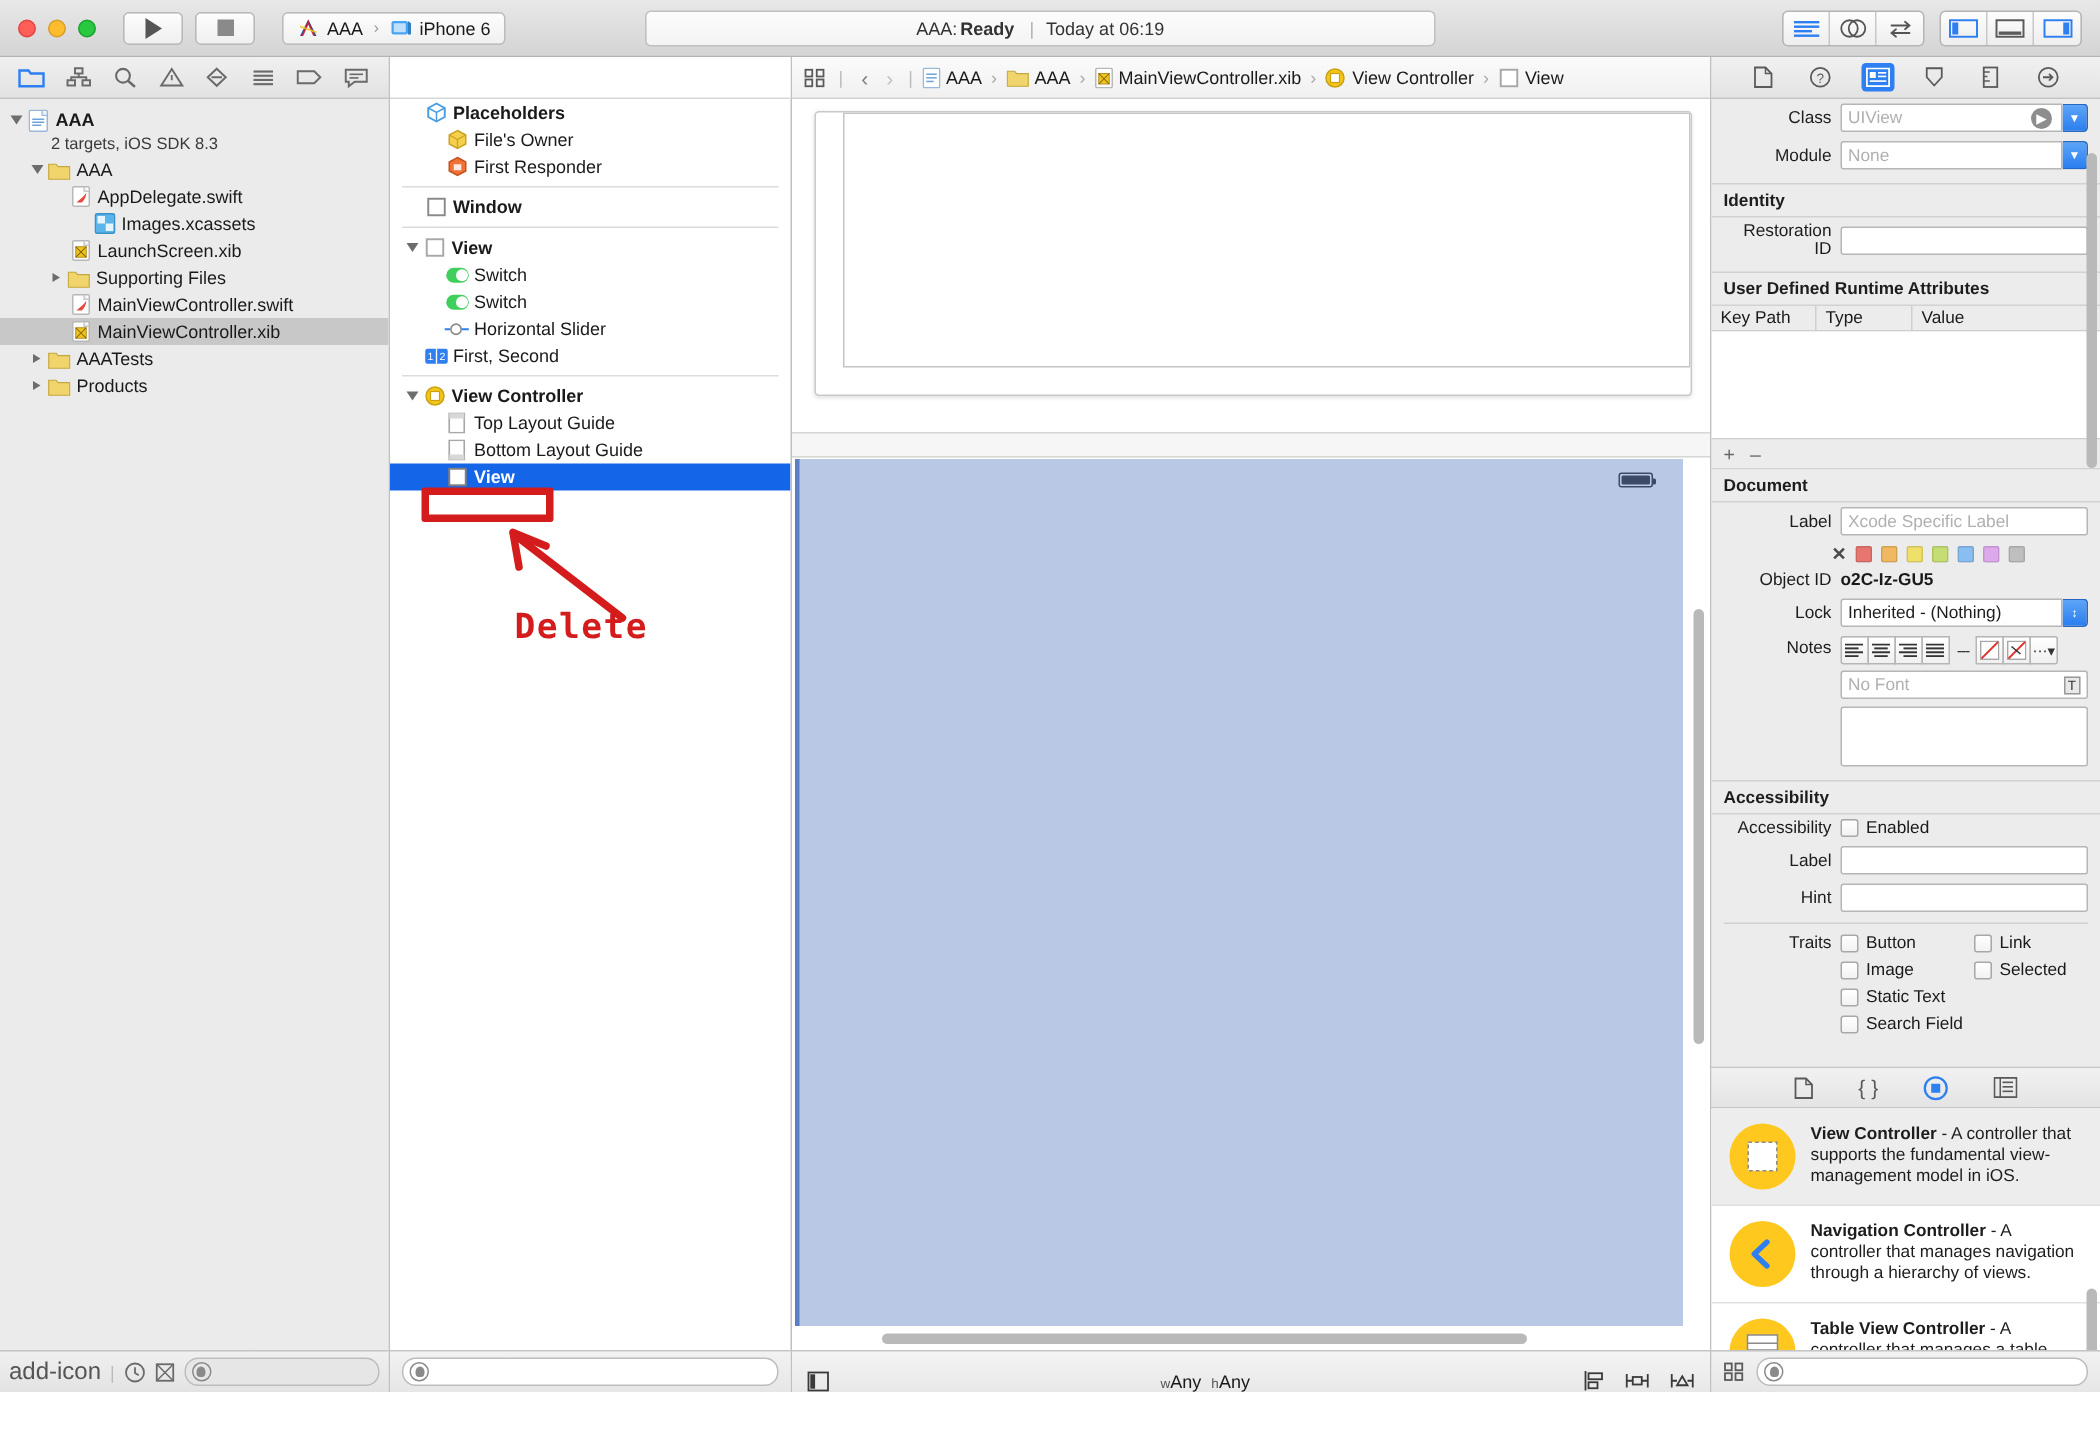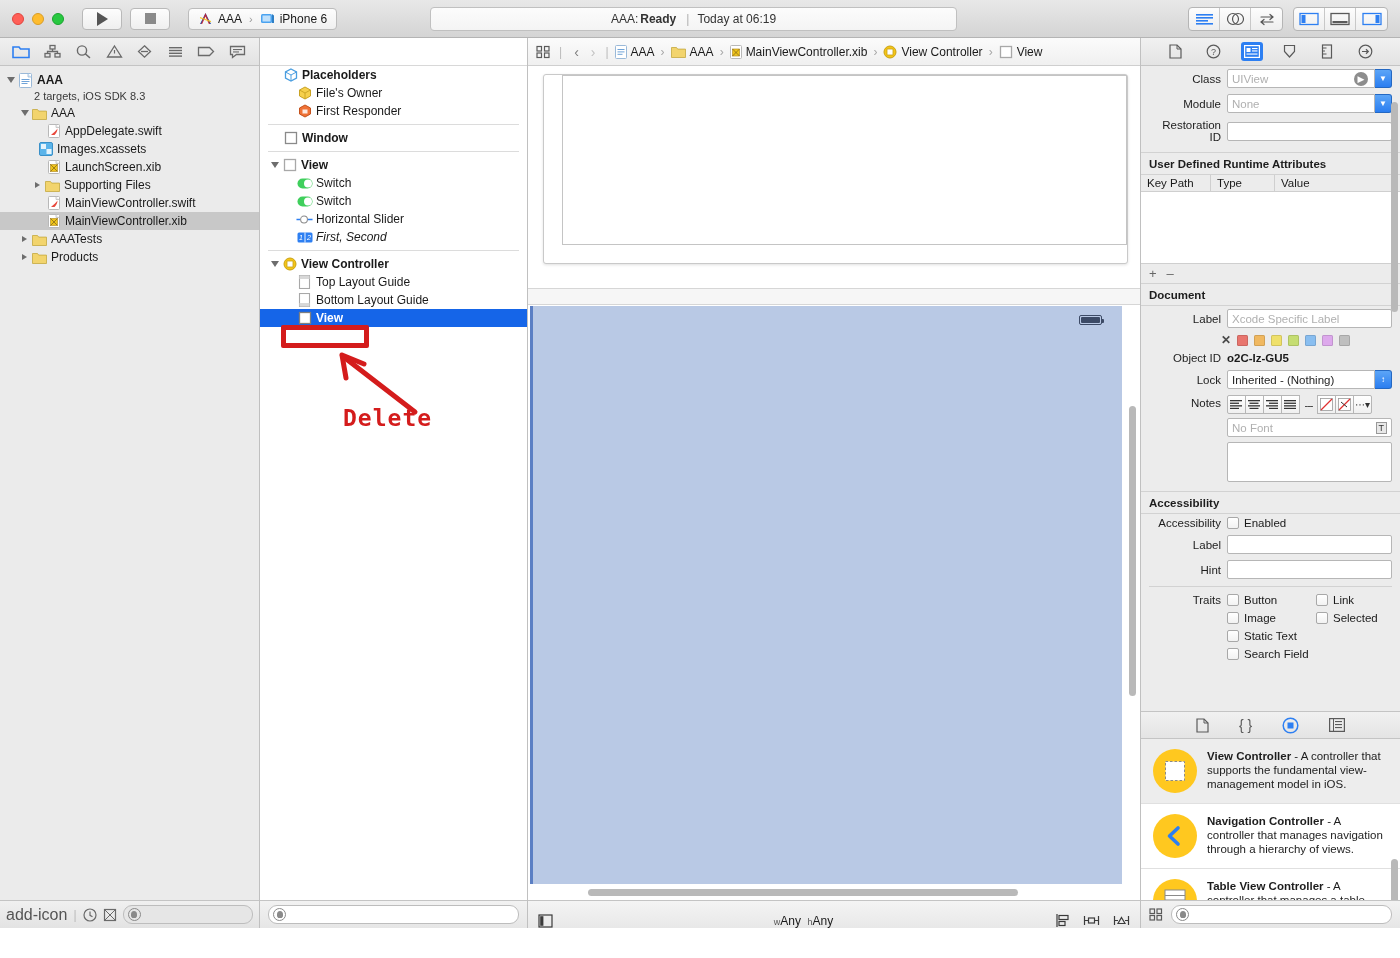--- a/index.html
+++ b/index.html
@@ -407,21 +407,21 @@
           <div class="ic">
             <svg width="12" height="14" viewBox="0 0 12 14">
               <rect x="0.5" y="0.5" width="11" height="13" rx="1" fill="#fff" stroke="#b8b8b8"></rect>
               <path d="M8 0.5 v3 h3.5" fill="#eee" stroke="#b8b8b8" stroke-width="0.7"></path>
               <path d="M3 11 c2-2 5-4 6.5-6.5 c0 3-1.5 5-3 6.5 z" fill="#e8483c"></path>
             </svg>
           </div>
           <div class="lbl">AppDelegate.swift</div>
         </div>
 
-        <div class="row" style="padding-left:37px;">
+        <div class="row" style="padding-left:61px;">
           <div class="ic">
             <svg width="14" height="14" viewBox="0 0 14 14">
               <rect x="0.5" y="0.5" width="13" height="13" rx="1.5" fill="#5bb4ea" stroke="#3a90c8"></rect>
               <rect x="2" y="2" width="5" height="5" fill="#fff" opacity="0.85"></rect>
               <rect x="7.5" y="7" width="5" height="5" fill="#fff" opacity="0.85"></rect>
             </svg>
           </div>
           <div class="lbl">Images.xcassets</div>
         </div>
 
@@ -590,21 +590,21 @@
         </div>
         <div class="orow" style="padding-left:36px;">
           <div class="ic">
             <svg width="18" height="11" viewBox="0 0 18 11">
               <path d="M0.5 5.5 h4 M12 5.5 h5.5" stroke="#2d7ff2" stroke-width="1.4"></path>
               <circle cx="8.5" cy="5.5" r="3.6" fill="#fff" stroke="#8a8a8a" stroke-width="1.1"></circle>
             </svg>
           </div>
           <span class="lbl">Horizontal Slider</span>
         </div>
-        <div class="orow" style="padding-left:36px;font-style:italic;">
+        <div class="orow" style="padding-left:22px;">
           <div class="ic">
             <svg width="16" height="11" viewBox="0 0 16 11">
               <rect x="0.5" y="0.5" width="15" height="10" rx="1.5" fill="#2d7ff2"></rect>
               <path d="M8 0.5 v10" stroke="#fff" stroke-width="0.9"></path>
               <text x="2" y="8" font-size="7" fill="#fff" font-family="Liberation Sans">1</text>
               <text x="10" y="8" font-size="7" fill="#fff" font-family="Liberation Sans">2</text>
             </svg>
           </div>
           <span class="lbl">First, Second</span>
         </div>
@@ -831,20 +831,21 @@
         <div class="frow">
           <div class="flabel">Module</div>
           <div class="fval combo">
             <div class="tfield ph">
               <span>None</span>
             </div>
             <div class="stepper-blue">▼</div>
           </div>
         </div>
 
+        <div class="sec-hdr" style="border-top:1px solid #d2d2d2;margin-top:6px;">Identity</div>
         <div class="frow">
           <div class="flabel">Restoration ID</div>
           <div class="fval">
               <div class="tfield"></div>
             </div>
         </div>
 
         <div class="sec-hdr" style="border-top:1px solid #d2d2d2;margin-top:6px;">User Defined Runtime Attributes</div>
         <div class="udra-hdr">
           <div style="width:70px;">Key Path</div>

